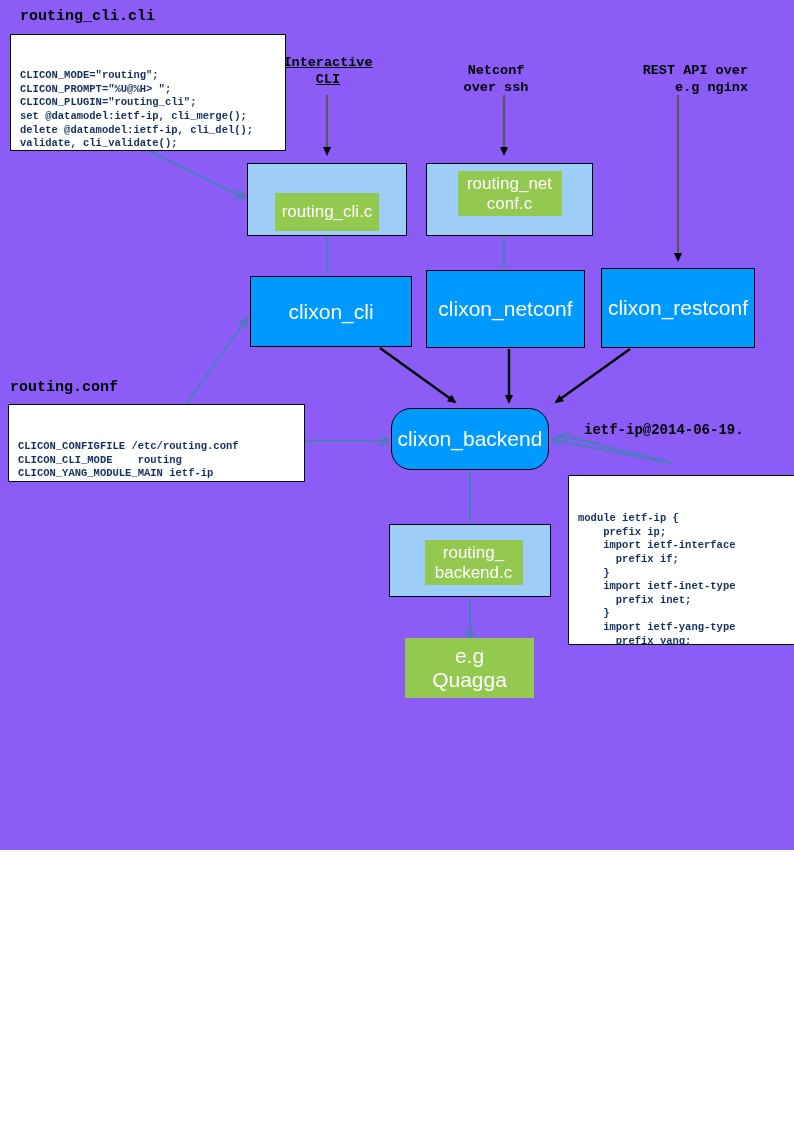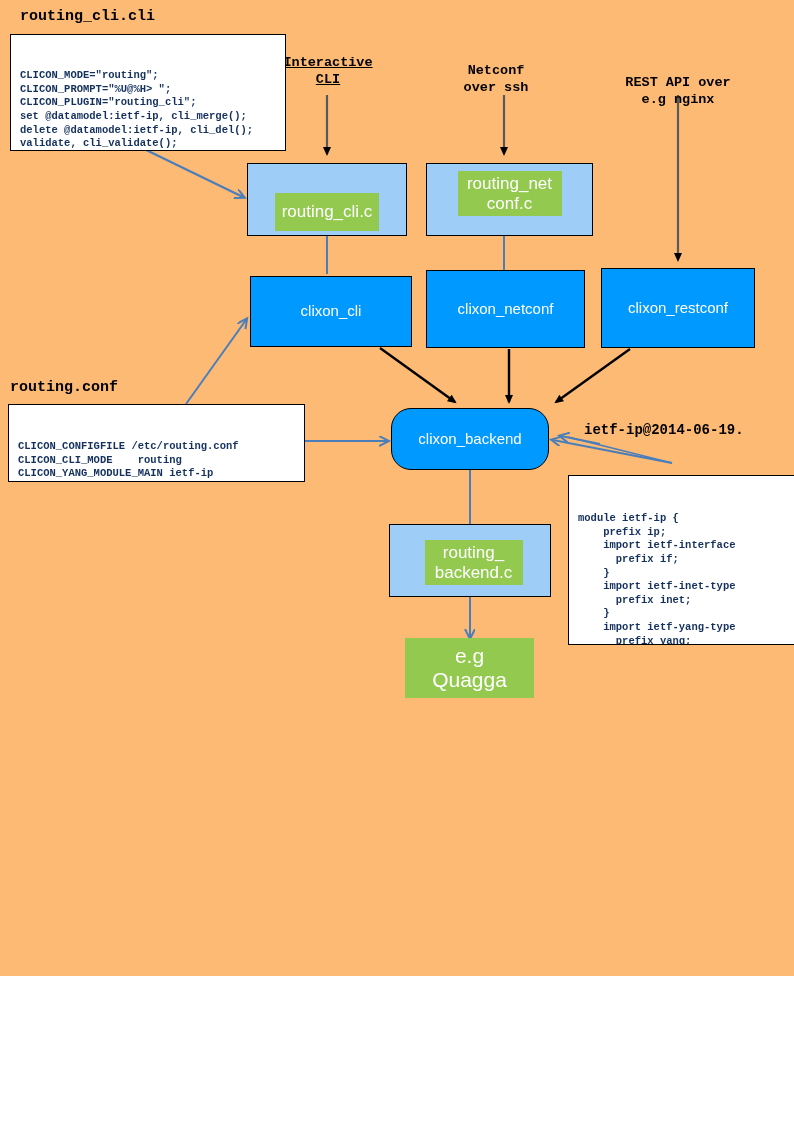--- a/index.html
+++ b/index.html
@@ -6,23 +6,23 @@
     margin: 0;
     padding: 0;
     background: #ffffff;
   }
   body {
     font-family: "Liberation Sans", sans-serif;
   }
   #canvas {
     position: relative;
     width: 794px;
-    height: 976px;
+    height: 850px;
     overflow: hidden;
-    background: #fdba74;
+    background: #8b5cf6;
   }
   svg.connectors {
     position: absolute;
     left: 0;
     top: 0;
     width: 794px;
     height: 1123px;
     pointer-events: none;
   }
   .caption {
@@ -67,21 +67,21 @@
     display: flex;
     align-items: center;
     justify-content: center;
     text-align: center;
     color: #ffffff;
     line-height: 1.12;
   }
   .node-blue {
     background: #0099ff;
     border: 1.6px solid #000000;
-    font-size: 15px;
+    font-size: 21px;
   }
   .node-lightblue {
     background: #9ecdf8;
     border: 1.6px solid #000000;
   }
   .node-green {
     background: #92c94e;
     border: none;
     font-size: 17px;
   }
@@ -150,21 +150,21 @@
   <div class="caption" style="left:10px; top:379px;">routing.conf</div>
 
   <div class="caption" style="left:584px; top:422px; font-size:14px;">ietf-ip@2014-06-19.</div>
 
   <div class="annot" style="left:268px; top:54px; width:120px;text-decoration:underline;">Interactive
 CLI</div>
 
   <div class="annot" style="left:436px; top:62px; width:120px;">Netconf
 over ssh</div>
 
-  <div class="annot" style="left:608px; top:74px; width:140px;">REST API over
+  <div class="annot" style="left:608px; top:62px; width:140px;text-align:right;">REST API over
 e.g nginx</div>
 
   <div class="codebox" style="left:10px; top:34px; width:276px; height:117px; padding:7px 0 0 9px;">
     <span class="code-lines">CLICON_MODE="routing";
 CLICON_PROMPT="%U@%H&gt; ";
 CLICON_PLUGIN="routing_cli";
 set @datamodel:ietf-ip, cli_merge();
 delete @datamodel:ietf-ip, cli_del();
 validate, cli_validate();
 commit, cli_commit();

